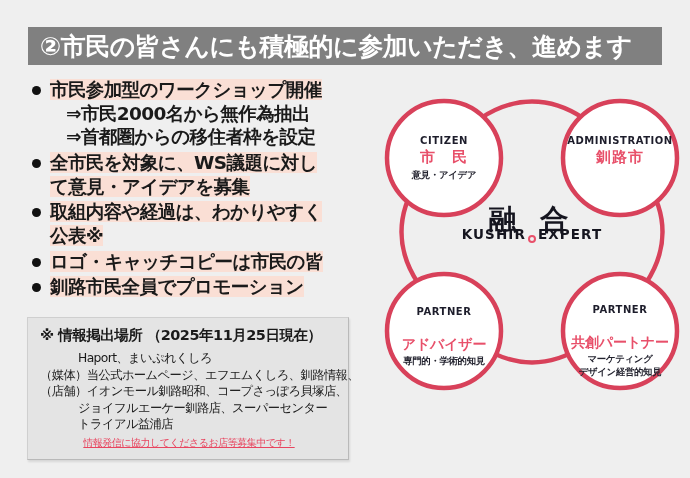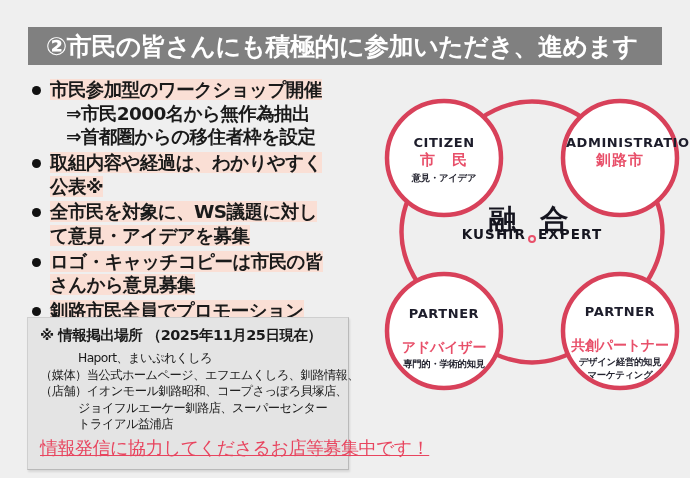--- a/index.html
+++ b/index.html
@@ -19,21 +19,21 @@
   .header-bar {
     position: absolute;
     left: 28px;
     top: 27px;
     width: 634px;
     height: 38px;
     background: #808080;
     display: flex;
     align-items: center;
     box-sizing: border-box;
-    padding-left: 18px;
+    padding-left: 12px;
   }
   .header-title {
     color: #ffffff;
     font-size: 25px;
     font-weight: bold;
     letter-spacing: -0.5px;
     white-space: nowrap;
     line-height: 1;
   }
 
@@ -110,21 +110,21 @@
     font-size: 12.3px;
     color: #1a1a1a;
     letter-spacing: -0.6px;
     line-height: 1.35;
     white-space: nowrap;
   }
   .info-line.indent {
     padding-left: 38px;
   }
   .info-cta {
-    font-size: 18px;
+    font-size: 10px;
     color: #e8455f;
     text-decoration: underline;
     text-align: center;
     letter-spacing: -0.5px;
     margin-top: 3px;
     white-space: nowrap;
   }
 
   
   .diagram {
@@ -140,21 +140,21 @@
     top: 0;
   }
 
   .node {
     position: absolute;
     width: 108px;
     text-align: center;
     line-height: 1;
   }
   .node-en {
-    font-size: 13px;
+    font-size: 10px;
     font-weight: bold;
     color: #1d1d2b;
     letter-spacing: 0.55px;
     margin-bottom: 4px;
   }
   .node-jp {
     font-size: 15px;
     font-weight: bold;
     color: #e8506a;
     letter-spacing: 1px;
@@ -227,32 +227,31 @@
 <div class="left-col">
   <ul class="bullet-list">
 
     <li class="bullet-item">
       <span class="line"><span class="hl">市民参加型のワークショップ開催</span></span>
       <span class="indent-line"><span>⇒市民2000名から無作為抽出</span></span>
       <span class="indent-line"><span>⇒首都圏からの移住者枠を設定</span></span>
     </li>
 
     <li class="bullet-item">
+      <span class="line"><span class="hl">全市民を対象に、WS議題に対し</span></span>
+      <span class="line"><span class="hl">て意見・アイデアを募集</span></span>
+    </li>
+
+    <li class="bullet-item">
       <span class="line"><span class="hl">取組内容や経過は、わかりやすく</span></span>
       <span class="line"><span class="hl">公表※</span></span>
     </li>
 
     <li class="bullet-item">
-      <span class="line"><span class="hl">全市民を対象に、WS議題に対し</span></span>
-      <span class="line"><span class="hl">て意見・アイデアを募集</span></span>
-    </li>
-
-    <li class="bullet-item">
       <span class="line"><span class="hl">ロゴ・キャッチコピーは市民の皆</span></span>
-      <span class="line"><span class="hl">さんから意見募集</span></span>
     </li>
 
     <li class="bullet-item">
       <span class="line"><span class="hl">釧路市民全員でプロモーション</span></span>
     </li>
 
   </ul>
 </div>
 
 <div class="info-box">
@@ -297,22 +296,22 @@
 
   <div class="node node-expert">
     <div class="node-en">PARTNER</div>
     <div class="node-jp tight">アドバイザー</div>
     <div class="node-desc">専門的・学術的知見</div>
   </div>
 
   <div class="node node-partner">
     <div class="node-en">PARTNER</div>
     <div class="node-jp tight">共創パートナー</div>
+    <div class="node-desc">マーケティング</div>
     <div class="node-desc">デザイン経営的知見</div>
-    <div class="node-desc">マーケティング</div>
   </div>
 
   <div class="center-logo">
     <div class="logo-kanji">融 合</div>
     <div class="logo-sub">
       <span>KUSHIR</span>
       <span class="logo-o"></span>
       <span>EXPERT</span>
     </div>
   </div>

